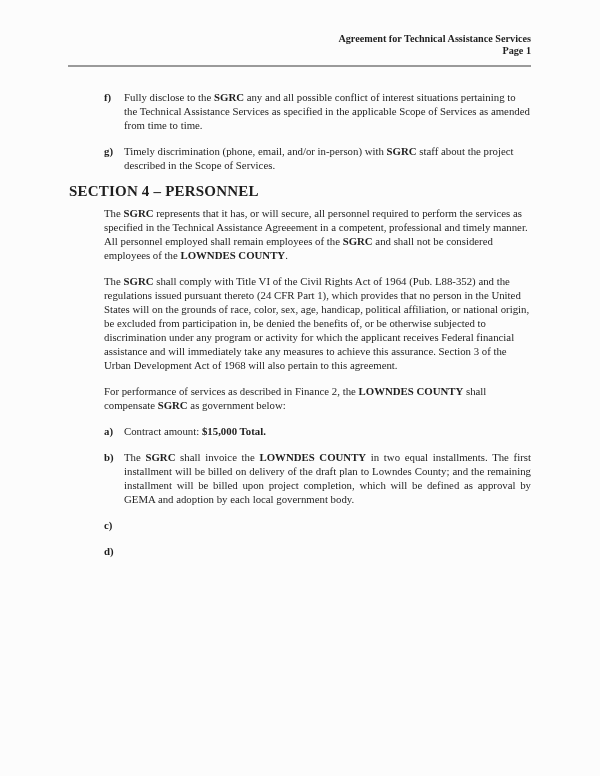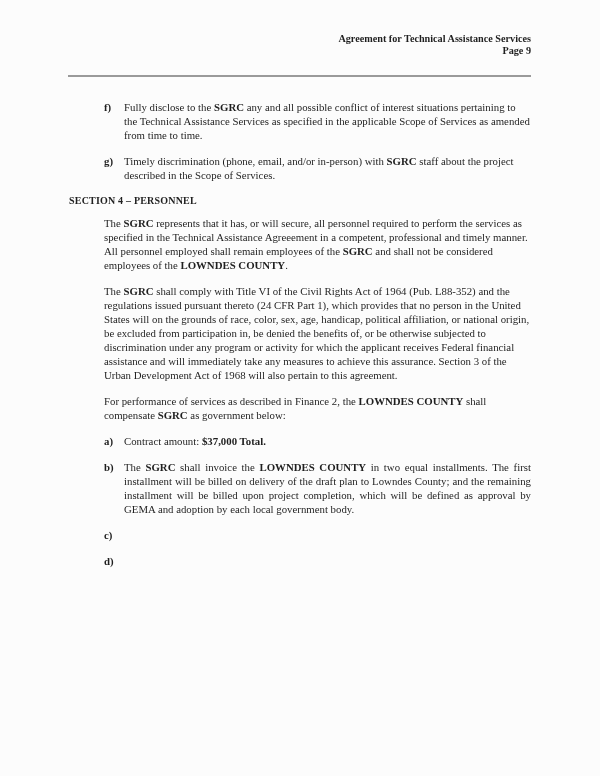--- a/index.html
+++ b/index.html
@@ -16,37 +16,37 @@
     color: #1f1f1f;
     box-sizing: border-box;
     padding: 33px 69px 0 69px;
     overflow: hidden;
   }
   .doc-header {
     text-align: right;
     font-weight: 700;
     font-size: 10.2px;
     line-height: 12px;
-    padding-bottom: 18px;
+    padding-bottom: 8px;
   }
   .header-rule {
     border: 0;
     border-top: 2px solid #9a9a9a;
     margin: 0 0 0 -1px;
     height: 0;
   }
   .doc-body {
     padding-top: 23px;
     width: 462px;
     font-size: 10.8px;
     line-height: 14px;
   }
   .section-heading {
     font-weight: 700;
-    font-size: 10px;
+    font-size: 15px;
     letter-spacing: 0.2px;
     margin: 0 0 8px 0;
   }
   .paragraph {
     margin: 0 0 12px 35px;
   }
   .list-item {
     display: flex;
     margin: 0 0 12px 0;
     padding-left: 35px;
@@ -67,21 +67,21 @@
     margin-top: 18px;
   }
 </style>
 </head>
 <body>
 
 <div class="page">
 
   <header class="doc-header">
     <div>Agreement for Technical Assistance Services</div>
-    <div>Page 9</div>
+    <div>Page 1</div>
   </header>
   <hr class="header-rule">
 
   <main class="doc-body">
 
     <div class="list-item">
       <span class="marker">f)</span>
       <span class="content"><span>Fully disclose to the </span><span class="bold">SGRC</span><span> any and all possible conflict of interest situations pertaining to the Technical Assistance Services as specified in the applicable Scope of Services as amended from time to time.</span></span>
     </div>
 
@@ -95,21 +95,21 @@
     <p class="paragraph"><span>The </span><span class="bold">SGRC</span><span> represents that it has, or will secure, all personnel required to perform the services as specified in the Technical Assistance Agreeement in a competent, professional and timely manner. All personnel employed shall remain employees of the </span><span class="bold">SGRC</span><span> and shall not be considered employees of the </span><span class="bold">LOWNDES COUNTY</span><span>.</span></p>
 
 
     <p class="paragraph"><span>The </span><span class="bold">SGRC</span><span> shall comply with Title VI of the Civil Rights Act of 1964 (Pub. L88-352) and the regulations issued pursuant thereto (24 CFR Part 1), which provides that no person in the United States will on the grounds of race, color, sex, age, handicap, political affiliation, or national origin, be excluded from participation in, be denied the benefits of, or be otherwise subjected to discrimination under any program or activity for which the applicant receives Federal financial assistance and will immediately take any measures to achieve this assurance. Section 3 of the Urban Development Act of 1968 will also pertain to this agreement.</span></p>
 
 
     <p class="paragraph"><span>For performance of services as described in Finance 2, the </span><span class="bold">LOWNDES COUNTY</span><span> shall compensate </span><span class="bold">SGRC</span><span> as government below:</span></p>
 
     <div class="list-item">
       <span class="marker">a)</span>
-      <span class="content"><span>Contract amount: </span><span class="bold">$37,000 Total.</span></span>
+      <span class="content"><span>Contract amount: </span><span class="bold">$15,000 Total.</span></span>
     </div>
 
     <div class="list-item justify">
       <span class="marker">b)</span>
       <span class="content"><span>The </span><span class="bold">SGRC</span><span> shall invoice the </span><span class="bold">LOWNDES COUNTY</span><span> in two equal installments.  The first installment will be billed on delivery of the draft plan to Lowndes County; and the remaining installment will be billed upon project completion, which will be defined as approval by GEMA and adoption by each local government body.</span></span>
     </div>
 
     <div class="list-item">
       <span class="marker">c)</span>
     </div>

